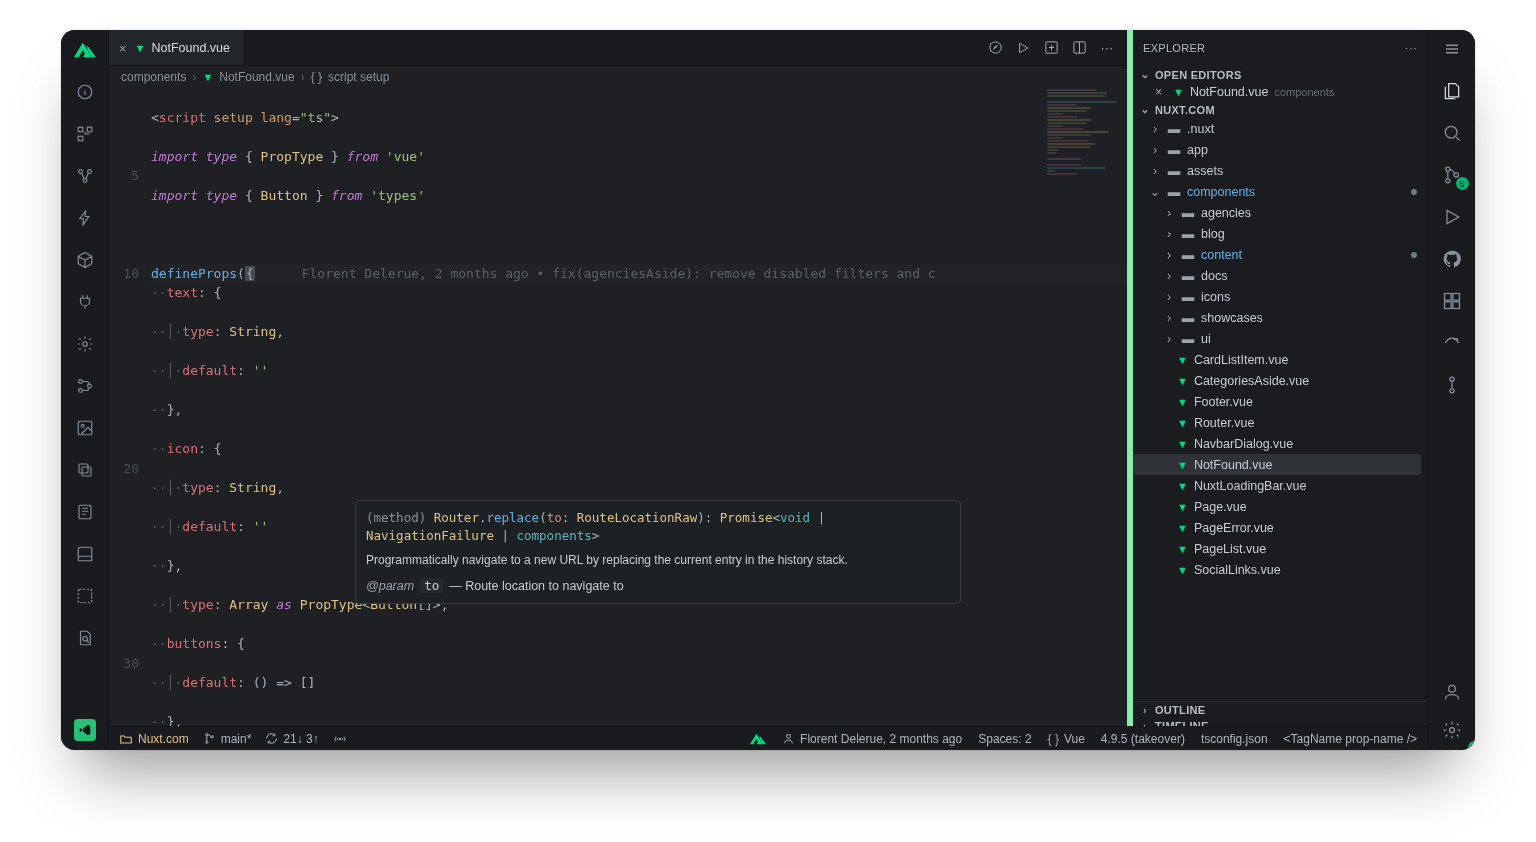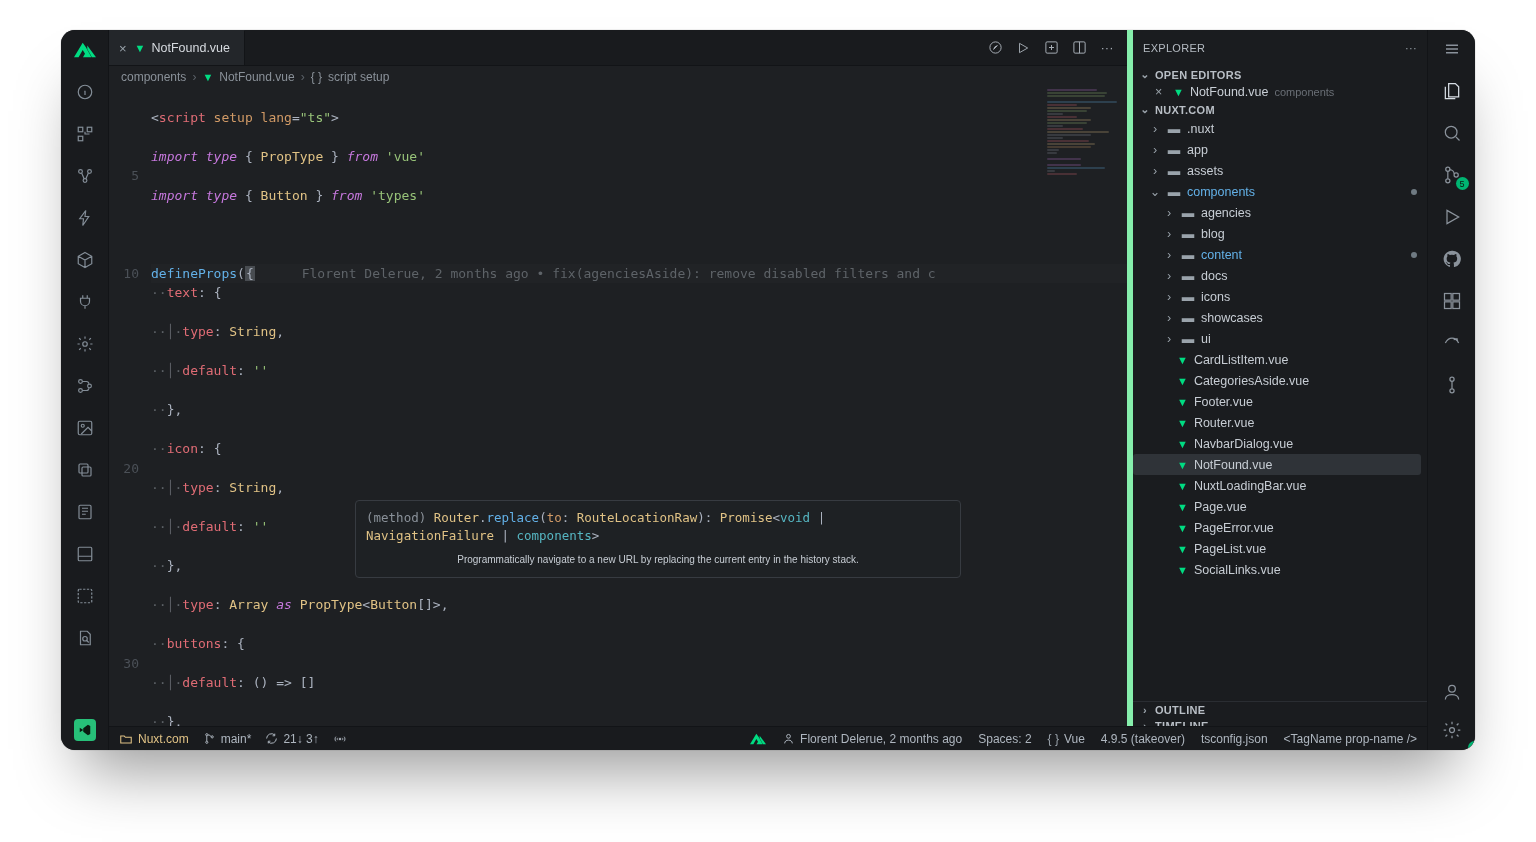--- a/index.html
+++ b/index.html
@@ -122,21 +122,21 @@
     background:var(--hover-bg);border:1px solid #373b41;border-radius:4px;
     padding:8px 10px;font-family:ui-monospace,Menlo,monospace;font-size:12.5px;line-height:18px;
     z-index:30;
   }
   .hover-sig .k1{color:var(--ink-dim);}
   .hover-sig .k2{color:var(--yellow);}
   .hover-sig .k3{color:var(--blue);}
   .hover-sig .k4{color:var(--orange);}
   .hover-sig .k5{color:var(--teal);}
   .hover-sig .k6{color:#abb2bf;}
-  .hover-desc{margin-top:6px;color:#c7cdd4;font-family:-apple-system,Helvetica,Arial,sans-serif;font-size:10px;text-align:center;}
+  .hover-desc{margin-top:6px;color:#c7cdd4;font-family:-apple-system,Helvetica,Arial,sans-serif;font-size:12px;}
   .hover-param{margin-top:8px;color:#c7cdd4;font-family:-apple-system,Helvetica,Arial,sans-serif;font-size:12.5px;}
   .hover-param .pk{font-style:italic;color:#9aa3ab;}
   .hover-param .pn{font-family:ui-monospace,Menlo,monospace;background:#26292e;padding:0 4px;border-radius:3px;margin:0 6px;}
   .minimap{position:absolute;right:0;top:0;width:80px;height:170px;opacity:.55;overflow:hidden;}
   .minimap .mm{height:2px;margin:1px 0;border-radius:1px;}
   
   .sidebar{width:300px;flex:none;background:var(--panel);border-left:6px solid #86efac;display:flex;flex-direction:column;font-size:12.5px;}
   .side-title{height:36px;display:flex;align-items:center;justify-content:space-between;padding:0 10px;color:#b5bbc2;letter-spacing:.3px;font-size:11px;text-transform:uppercase;}
   .side-title .more{color:#9aa3ab;}
   .sec-head{display:flex;align-items:center;gap:4px;padding:2px 6px;color:#b9bfc6;font-weight:600;font-size:11px;letter-spacing:.3px;}
@@ -393,20 +393,23 @@
 
 
       </div>
 
       <div class="hover-widget">
         <div class="hover-sig">
           <span class="k1">(</span><span class="k1">method</span><span class="k1">) </span><span class="k2">Router</span><span class="k6">.</span><span class="k3">replace</span><span class="k6">(</span><span class="k4">to</span><span class="k6">: </span><span class="k2">RouteLocationRaw</span><span class="k6">): </span><span class="k2">Promise</span><span class="k6">&lt;</span><span class="k5">void</span><span class="k6"> |</span><br>
           <span class="k2">NavigationFailure</span><span class="k6"> | </span><span class="k5">components</span><span class="k6">&gt;</span>
         </div>
         <div class="hover-desc">Programmatically navigate to a new URL by replacing the current entry in the history stack.</div>
+        <div class="hover-param">
+          <span class="pk">@param</span><span class="pn">to</span><span>— Route location to navigate to</span>
+        </div>
       </div>
 
       <div class="minimap">
         <div class="mm" style="width:50px;background:#c678dd66;"></div>
         <div class="mm" style="width:60px;background:#98c37966;"></div>
         <div class="mm" style="width:58px;background:#98c37966;"></div>
         <div class="mm" style="width:10px;"></div>
         <div class="mm" style="width:70px;background:#63b1e866;"></div>
         <div class="mm" style="width:30px;background:#e06c7566;"></div>
         <div class="mm" style="width:44px;background:#e0c28566;"></div>

